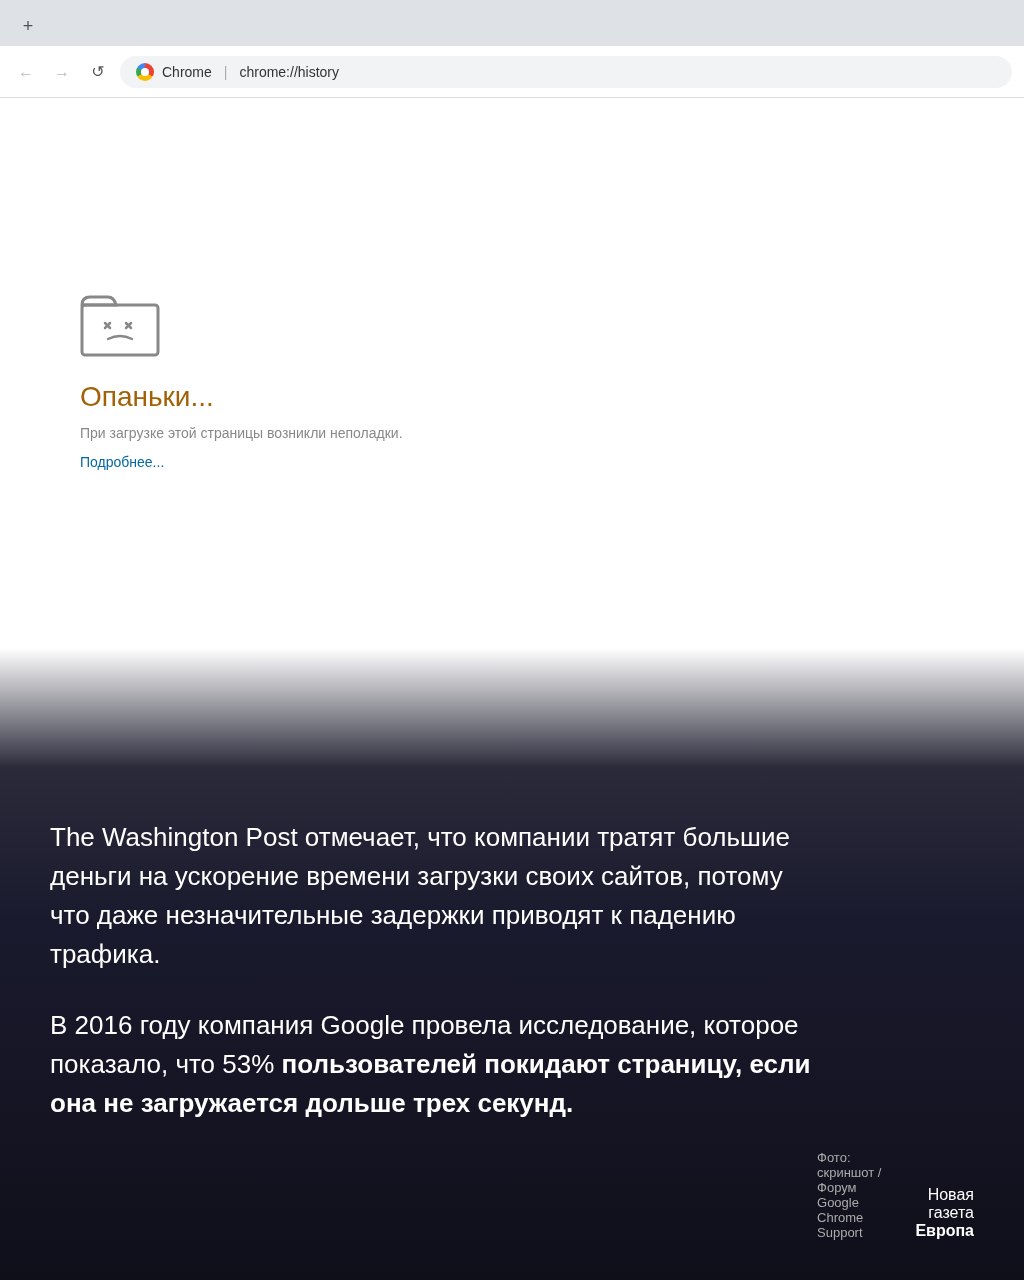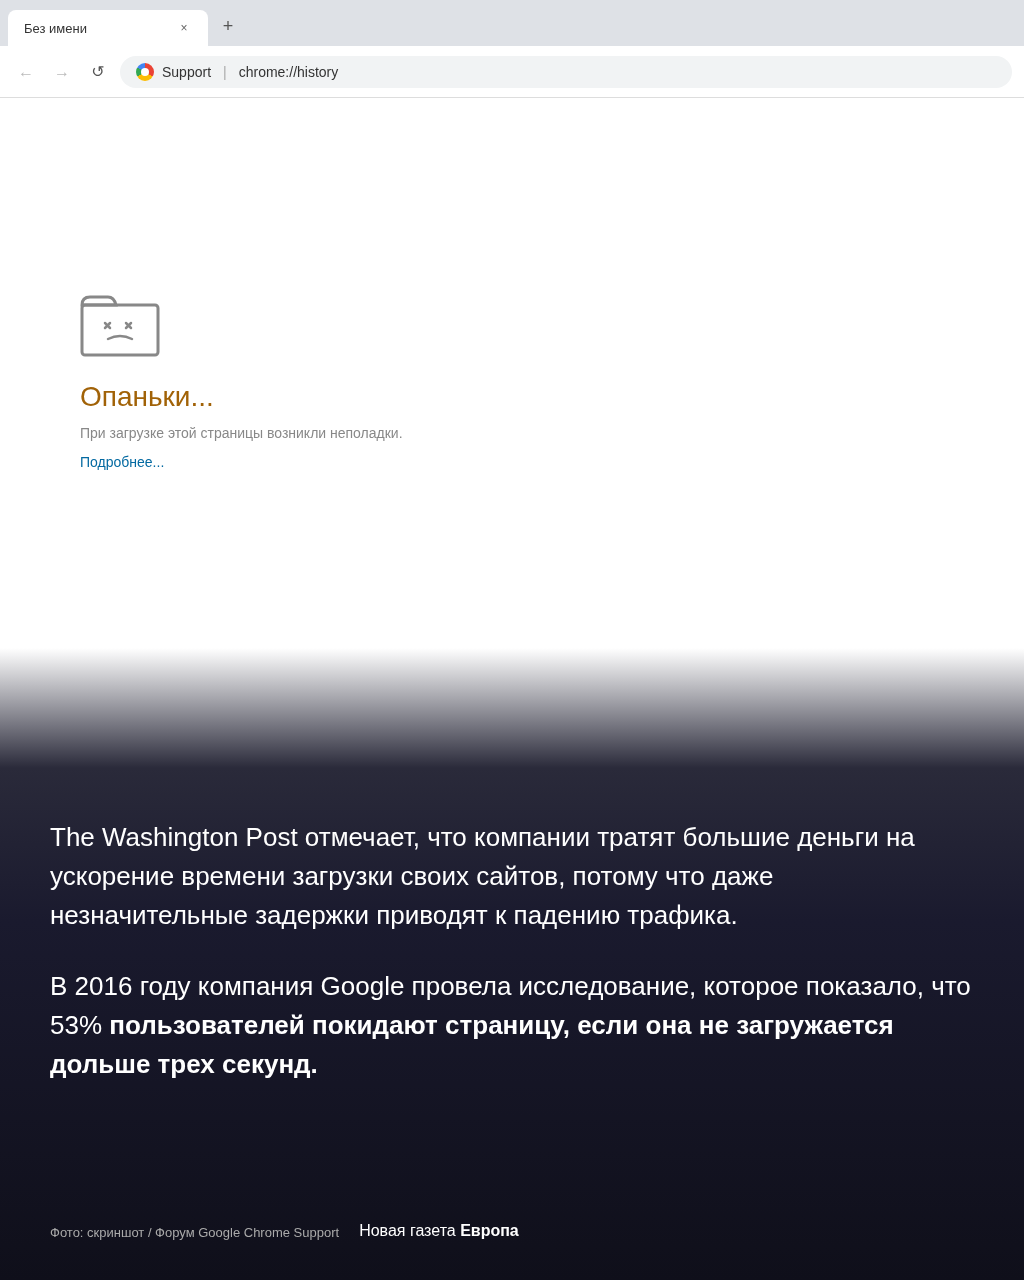--- a/index.html
+++ b/index.html
@@ -178,21 +178,21 @@
       cursor: pointer;
     }
 
     
     .dark-section {
       background: linear-gradient(to bottom, #2a2a3a 0%, #1a1a2e 30%, #0f0f1a 100%);
       width: 100%;
       flex: 1;
       padding: 50px 50px 40px 50px;
       display: flex;
-      flex-direction: column;
+      flex-direction: row;
       justify-content: space-between;
     }
 
     .dark-text-main {
       color: #fff;
       font-size: 26px;
       line-height: 1.5;
       margin-bottom: 32px;
     }
 
@@ -250,35 +250,31 @@
       flex-direction: column;
     }
   </style>
 </head>
 <body>
 
 <div class="full-page">
 
   <div class="browser-chrome">
     <div class="tab-bar">
-      <div class="tab-active">
-        <span>Без имени</span>
-        <span class="tab-close">×</span>
-      </div>
       <div class="tab-new">+</div>
     </div>
 
     <div class="address-bar-row">
       <div class="nav-btn disabled">←</div>
       <div class="nav-btn disabled">→</div>
       <div class="nav-btn">↺</div>
 
       <div class="address-input">
         <div class="chrome-icon"></div>
-        <span class="address-text">Support</span>
+        <span class="address-text">Chrome</span>
         <span class="address-divider">|</span>
         <span class="address-text">chrome://history</span>
       </div>
     </div>
   </div>
 
   <div class="content-area">
 
     <div class="page-content">
 

